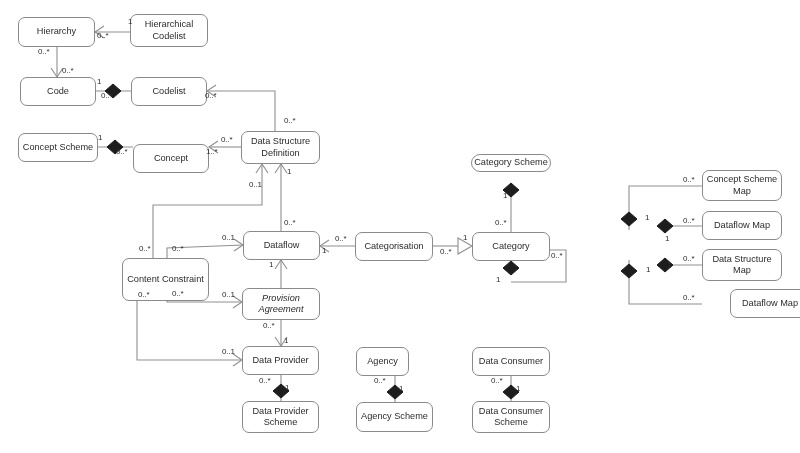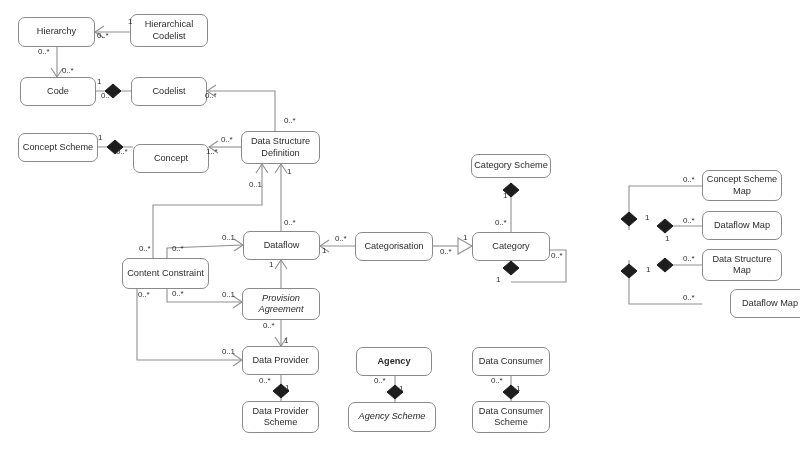--- a/index.html
+++ b/index.html
@@ -169,39 +169,39 @@
 
 <div class="node" style="left: 18px; top: 17px; width: 77px; height: 30px;"><span>Hierarchy</span></div>
     <div class="node" style="left: 130px; top: 14px; width: 78px; height: 33px;"><span>Hierarchical
 Codelist</span></div>
     <div class="node" style="left: 20px; top: 77px; width: 76px; height: 29px; justify-content: center;"><span>Code</span></div>
     <div class="node" style="left: 131px; top: 77px; width: 76px; height: 29px;"><span>Codelist</span></div>
     <div class="node" style="left: 18px; top: 133px; width: 80px; height: 29px;"><span>Concept Scheme</span></div>
     <div class="node" style="left: 133px; top: 144px; width: 76px; height: 29px;"><span>Concept</span></div>
     <div class="node" style="left: 241px; top: 131px; width: 79px; height: 33px;"><span>Data Structure
 Definition</span></div>
-    <div class="node" style="left: 471px; top: 154px; width: 80px; height: 24px;"><span>Category Scheme</span></div>
+    <div class="node" style="left: 471px; top: 154px; width: 80px; height: 18px; border-radius: 13px;"><span>Category Scheme</span></div>
     <div class="node" style="left: 243px; top: 231px; width: 77px; height: 29px;"><span>Dataflow</span></div>
     <div class="node" style="left: 355px; top: 232px; width: 78px; height: 29px;"><span>Categorisation</span></div>
     <div class="node" style="left: 472px; top: 232px; width: 78px; height: 29px;"><span>Category</span></div>
     <div class="node" style="left: 702px; top: 170px; width: 80px; height: 31px;"><span>Concept Scheme
 Map</span></div>
     <div class="node" style="left: 702px; top: 211px; width: 80px; height: 29px;"><span>Dataflow Map</span></div>
     <div class="node" style="left: 702px; top: 249px; width: 80px; height: 32px;"><span>Data Structure
 Map</span></div>
     <div class="node" style="left: 702px; top: 289px; width: 80px; height: 29px; margin-left: 28px;"><span>Dataflow Map</span></div>
-    <div class="node" style="left: 122px; top: 258px; width: 87px; height: 31px;"><span>Content Constraint</span></div>
+    <div class="node" style="left: 122px; top: 258px; width: 87px; height: 43px;"><span>Content Constraint</span></div>
     <div class="node" style="left: 242px; top: 288px; width: 78px; height: 32px; font-style: italic;"><span>Provision
 Agreement</span></div>
     <div class="node" style="left: 242px; top: 346px; width: 77px; height: 29px;"><span>Data Provider</span></div>
-    <div class="node" style="left: 356px; top: 347px; width: 76px; height: 29px; font-weight: bold;"><span>Agency</span></div>
+    <div class="node" style="left: 356px; top: 347px; width: 53px; height: 29px;"><span>Agency</span></div>
     <div class="node" style="left: 472px; top: 347px; width: 78px; height: 29px;"><span>Data Consumer</span></div>
     <div class="node" style="left: 242px; top: 401px; width: 77px; height: 32px;"><span>Data Provider
 Scheme</span></div>
-    <div class="node" style="left: 348px; top: 402px; width: 88px; height: 30px; font-style: italic;"><span>Agency Scheme</span></div>
+    <div class="node" style="left: 356px; top: 402px; width: 77px; height: 30px;"><span>Agency Scheme</span></div>
     <div class="node" style="left: 472px; top: 401px; width: 78px; height: 32px;"><span>Data Consumer
 Scheme</span></div>
     <div class="mult" style="left: 128px; top: 18px;">1</div>
     <div class="mult" style="left: 97px; top: 32px;">0..*</div>
     <div class="mult" style="left: 38px; top: 48px;">0..*</div>
     <div class="mult" style="left: 62px; top: 67px;">0..*</div>
     <div class="mult" style="left: 97px; top: 78px;">1</div>
     <div class="mult" style="left: 101px; top: 92px;">0..*</div>
     <div class="mult" style="left: 205px; top: 92px;">0..*</div>
     <div class="mult" style="left: 98px; top: 134px;">1</div>

